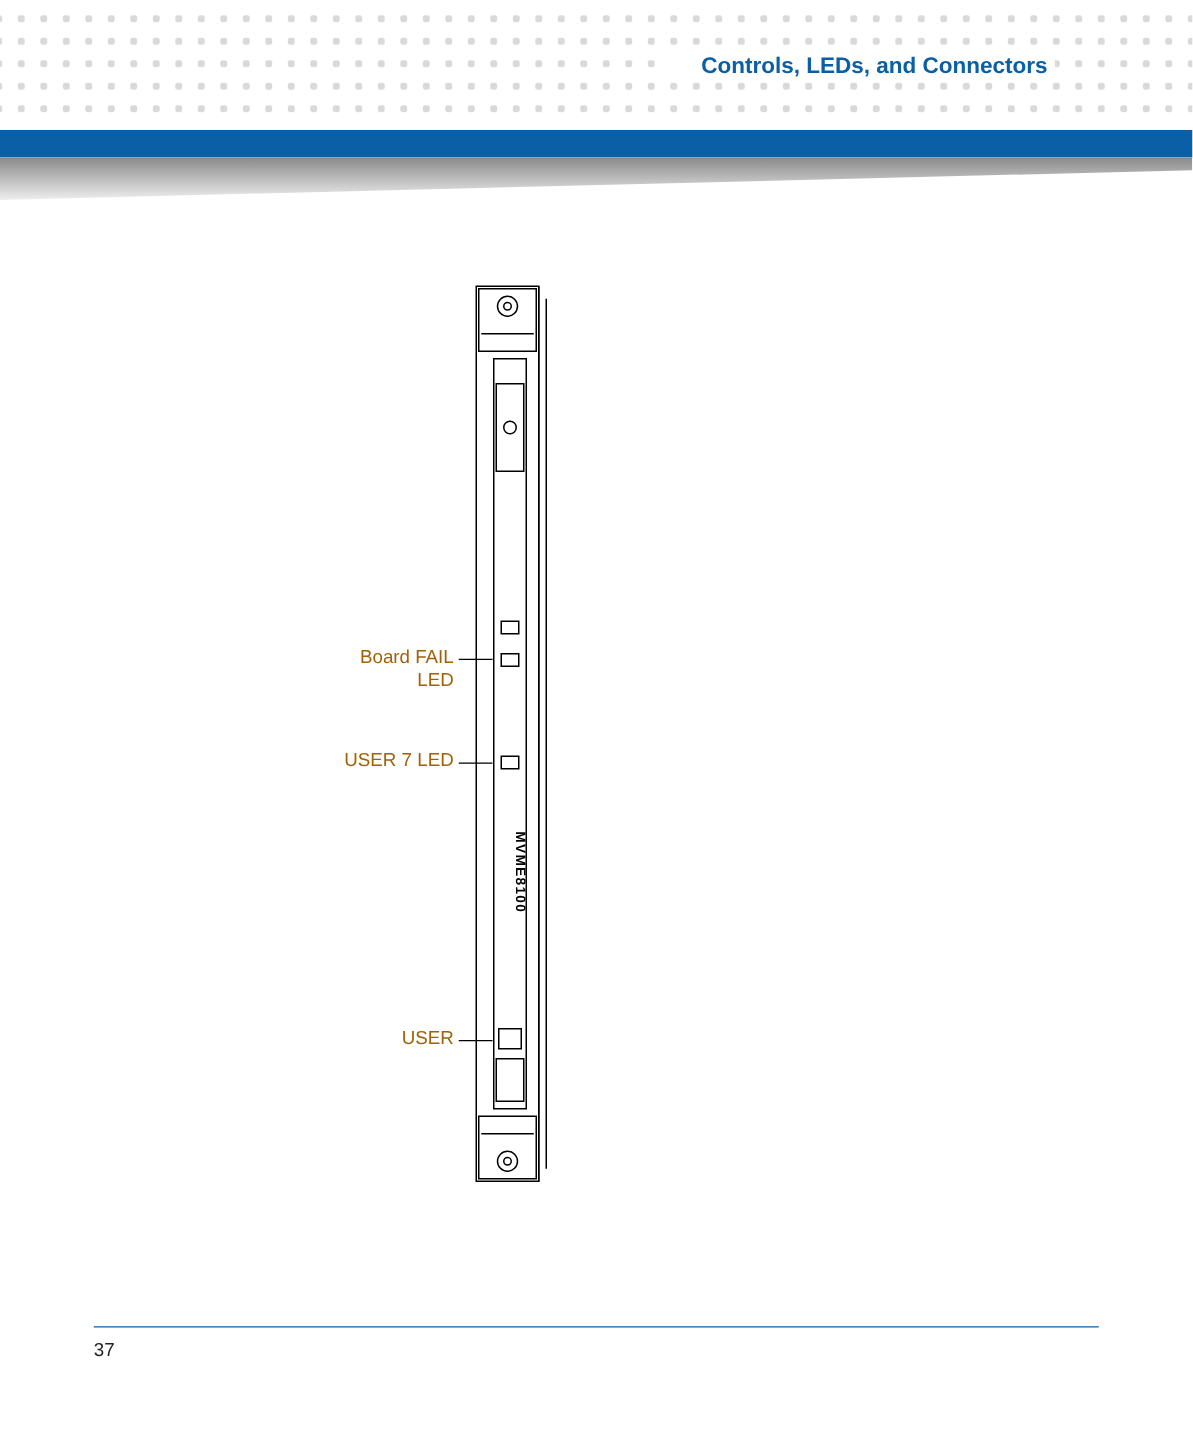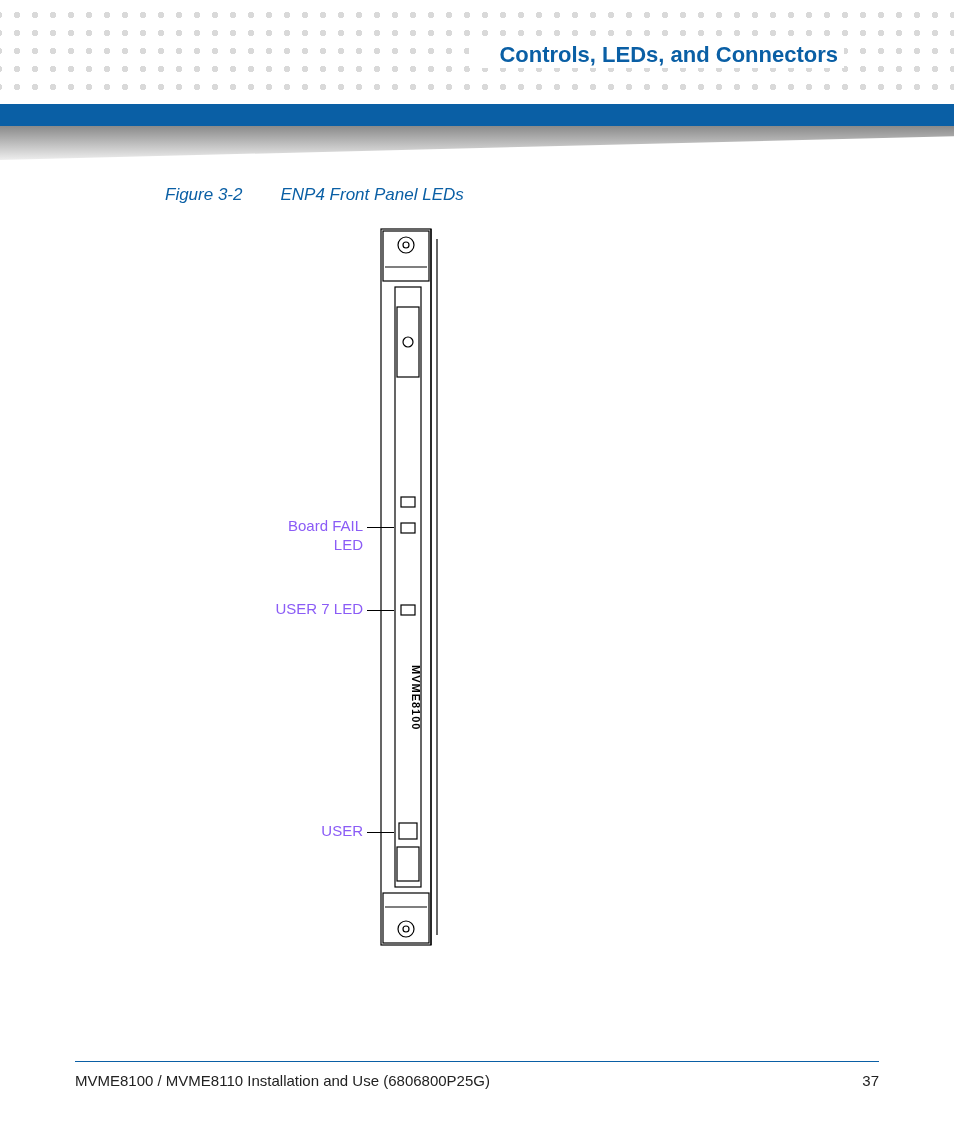--- a/index.html
+++ b/index.html
@@ -18,21 +18,21 @@
     background-image: radial-gradient(circle, #d9d9d9 3px, transparent 3px);
     background-size: 18px 18px;
     background-position: 8px 6px;
   }
   .header-title {
     position: absolute;
     top: 42px;
     right: 110px;
     color: #0a5fa5;
     font-weight: 700;
-    font-size: 22px;
+    font-size: 18px;
     background: #fff;
     padding: 0 6px 0 30px;
   }
   .blue-bar {
     position: absolute;
     top: 104px; left: 0; right: 0;
     height: 22px;
     background: #0a5fa5;
   }
   .gray-wedge {
@@ -61,21 +61,21 @@
   .diagram {
     position: absolute;
     top: 42px;
     left: 255px;
     width: 430px;
     height: 720px;
   }
   .label {
     position: absolute;
     font-size: 15px;
-    color: #8b5cf6;
+    color: #a16207;
     text-align: right;
     line-height: 1.25;
   }
   .label-bf { top: 290px; right: 322px; width: 100px; }
   .label-u1 { top: 373px; right: 322px; width: 100px; }
   .label-rst { top: 595px; right: 322px; width: 100px; }
   .lead {
     position: absolute;
     height: 1px;
     background: #000;
@@ -123,23 +123,20 @@
 </head>
 <body>
 
 <div class="dot-pattern"></div>
 <div class="header-title">Controls, LEDs, and Connectors</div>
 <div class="blue-bar"></div>
 <div class="gray-wedge"></div>
 
 <div class="content">
 
-  <div class="figure-caption">
-    <span>Figure 3-2</span><span class="fgap"></span><span>ENP4 Front Panel LEDs</span>
-  </div>
 
   <div class="diagram">
 
     <div class="label label-bf">Board FAIL LED</div>
     <div class="lead lead-bf"></div>
 
     <div class="label label-u1">USER 7 LED</div>
     <div class="lead lead-u1"></div>
 
     <div class="label label-rst">USER</div>
@@ -179,16 +176,15 @@
     </svg>
 
     <div class="vlabel">MVME8100</div>
 
   </div>
 </div>
 
 <div class="footer">
   <div class="footer-rule"></div>
   <div class="footer-line">
-    <span>MVME8100 / MVME8110 Installation and Use (6806800P25G)</span>
     <span>37</span>
   </div>
 </div>
 
 </body></html>

